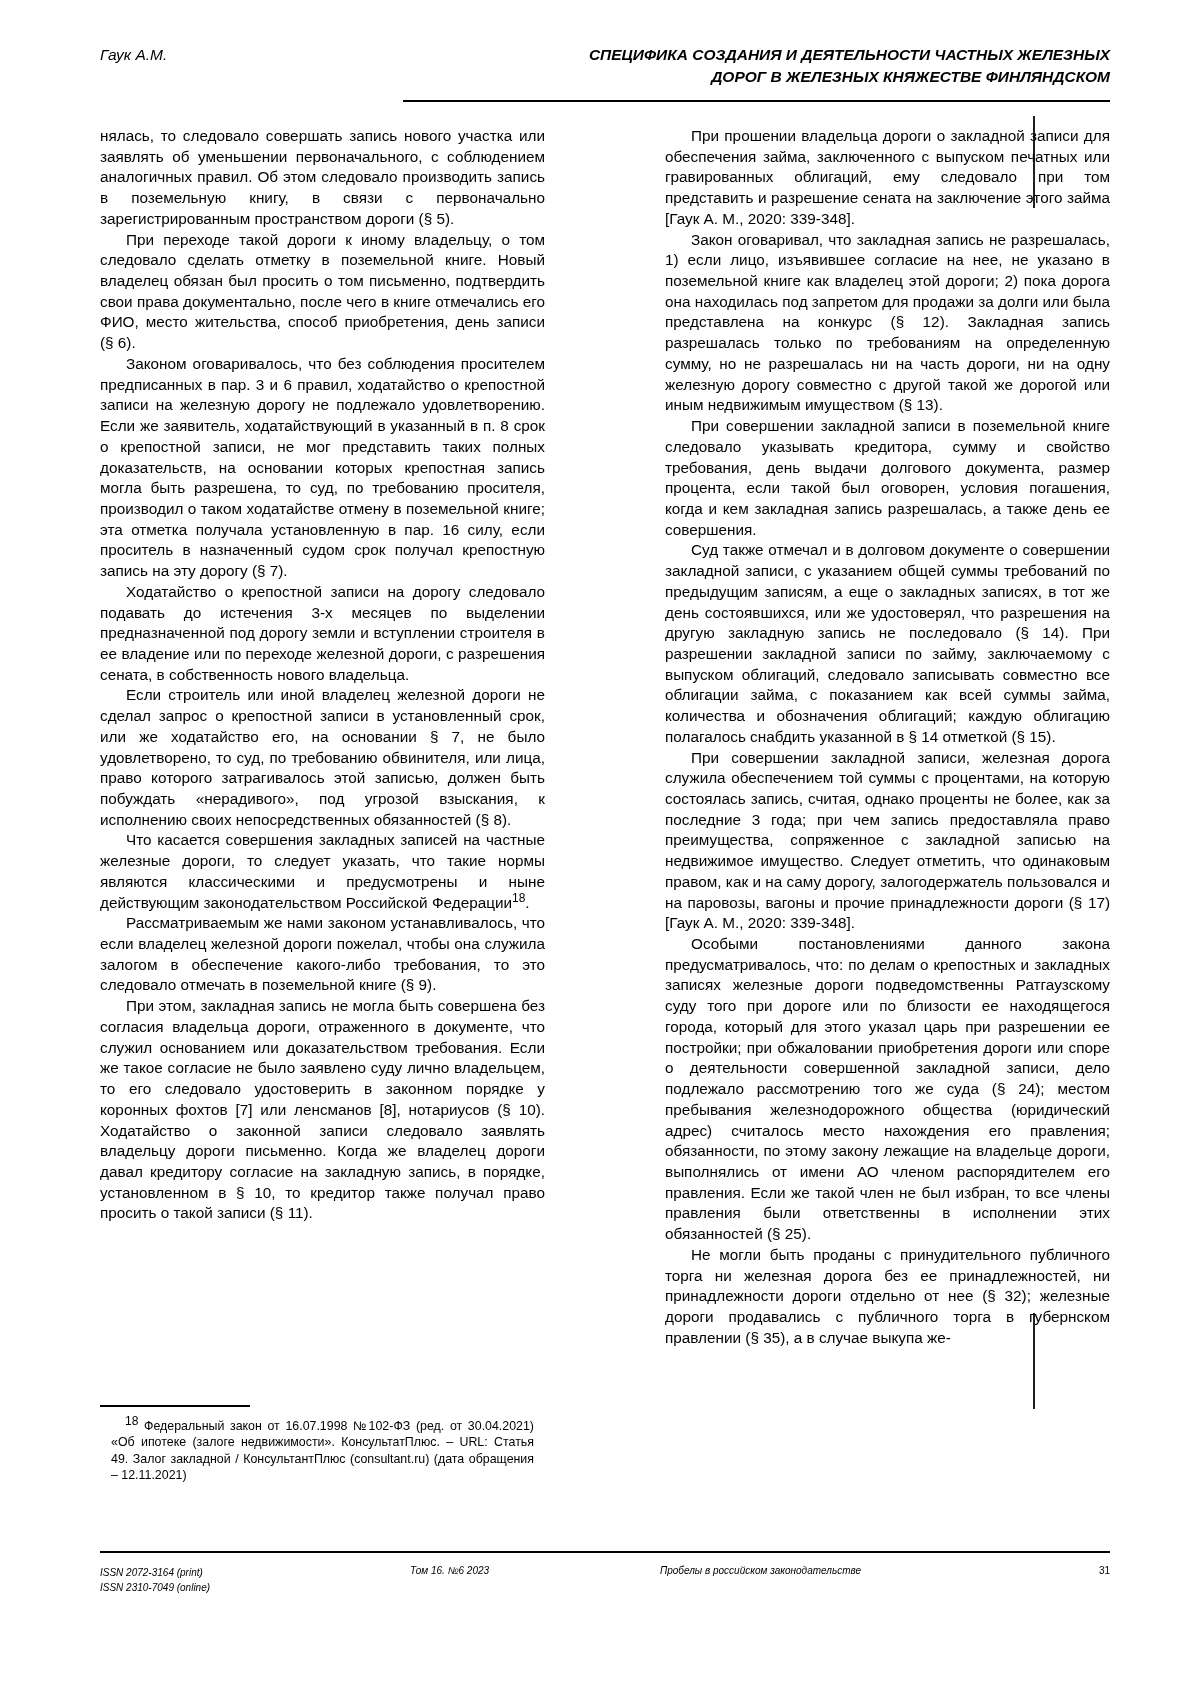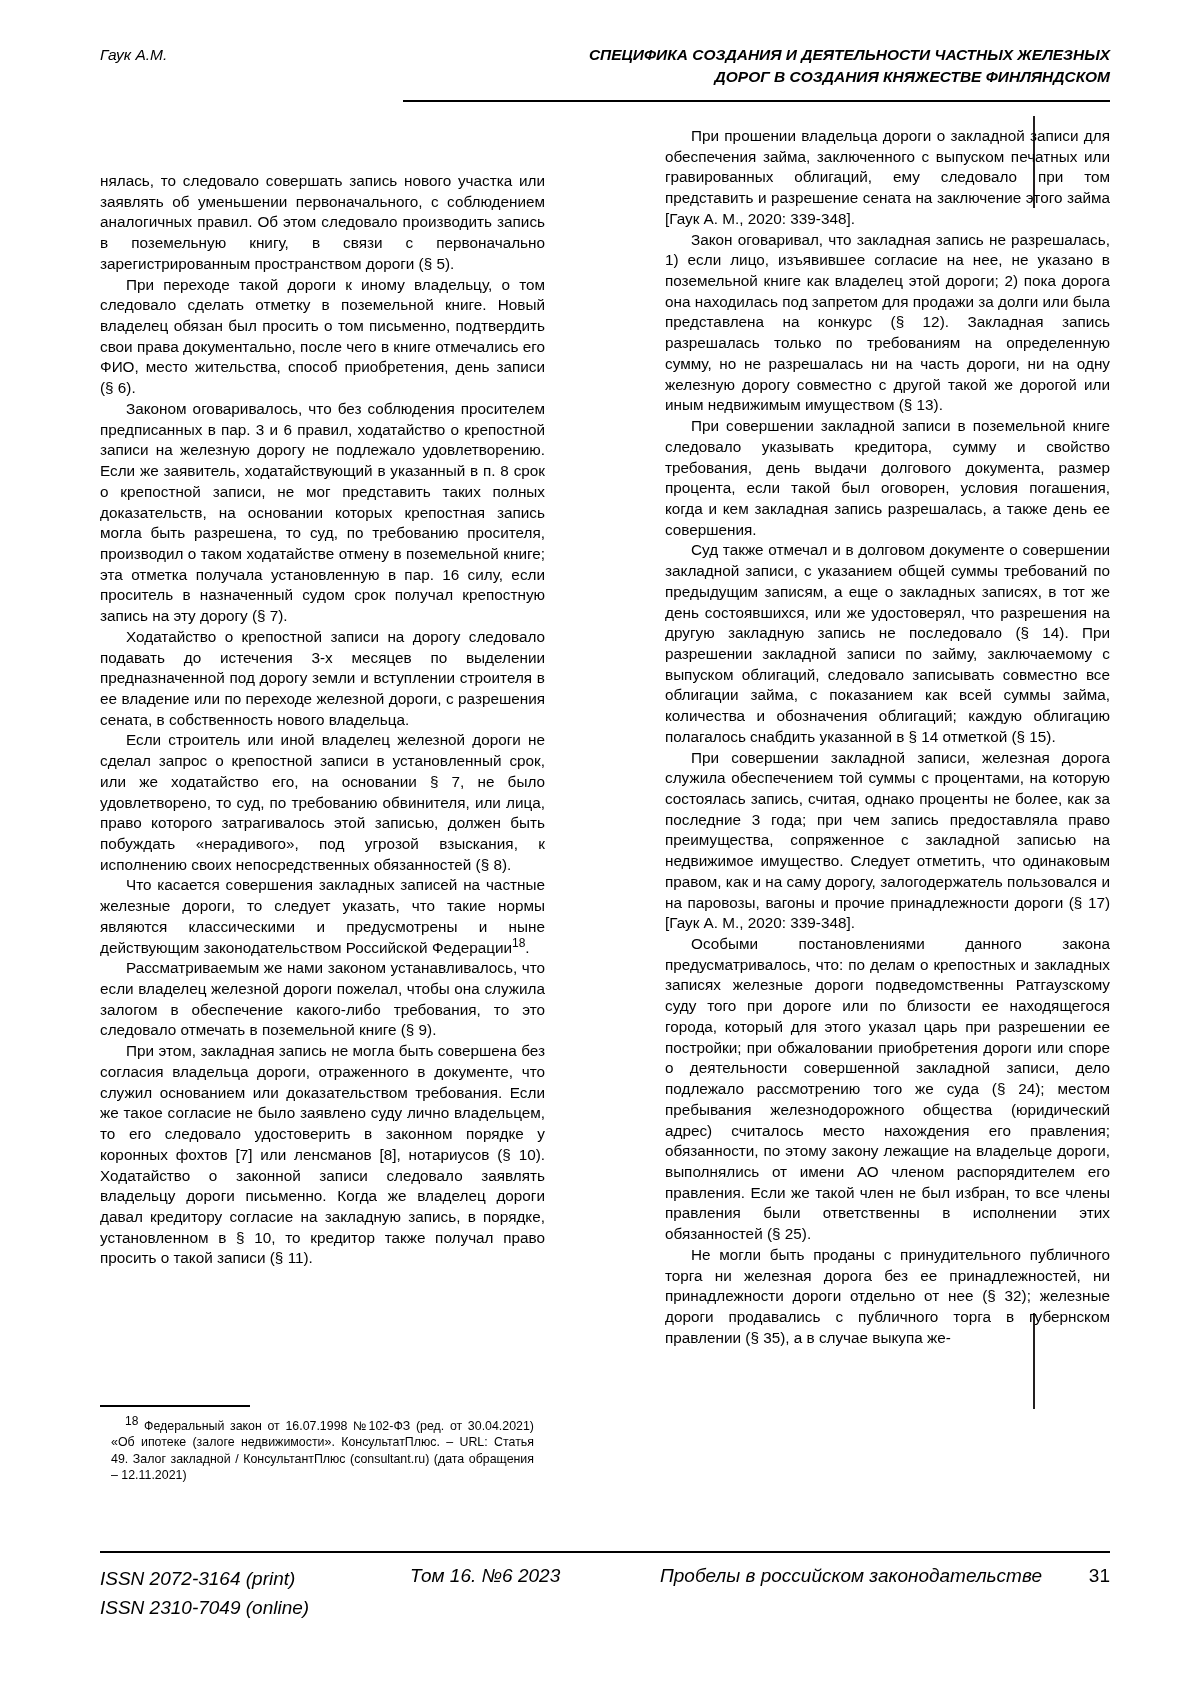--- a/index.html
+++ b/index.html
@@ -81,21 +81,21 @@
   }
   p.body {
     margin: 0;
     font-size: 15.3px;
     line-height: 1.355;
     text-align: justify;
     text-indent: 26px;
     hyphens: auto;
     -webkit-hyphens: auto;
   }
-  p.body.noindent { text-indent: 0; margin-top: 45px; }
+  p.body.noindent { text-indent: 0; }
 
   sup.fn {
     font-size: 12px;
     vertical-align: super;
     line-height: 0;
   }
 
   
   .footnote-wrap {
     position: absolute;
@@ -129,21 +129,21 @@
     background: #000;
   }
   .footer {
     position: absolute;
     left: 100px;
     top: 1565px;
     width: 1010px;
     display: flex;
     align-items: flex-start;
     font-style: italic;
-    font-size: 19px;
+    font-size: 10px;
   }
   .footer-issn {
     width: 250px;
     line-height: 1.5;
   }
   .footer-volume {
     width: 250px;
     text-align: left;
     padding-left: 60px;
   }
@@ -160,21 +160,21 @@
 </style>
 </head>
 <body>
 
 <div class="page">
 
   <div class="header">
     <div class="header-author">Гаук А.М.</div>
     <div class="header-title">
       <div>СПЕЦИФИКА СОЗДАНИЯ И ДЕЯТЕЛЬНОСТИ ЧАСТНЫХ ЖЕЛЕЗНЫХ</div>
-      <div>ДОРОГ В СОЗДАНИЯ КНЯЖЕСТВЕ ФИНЛЯНДСКОМ</div>
+      <div>ДОРОГ В ЖЕЛЕЗНЫХ КНЯЖЕСТВЕ ФИНЛЯНДСКОМ</div>
     </div>
   </div>
   <div class="header-rule"></div>
 
   <div class="tick tick-top"></div>
   <div class="tick tick-bottom"></div>
 
   <div class="columns">
 
     <div class="col">

